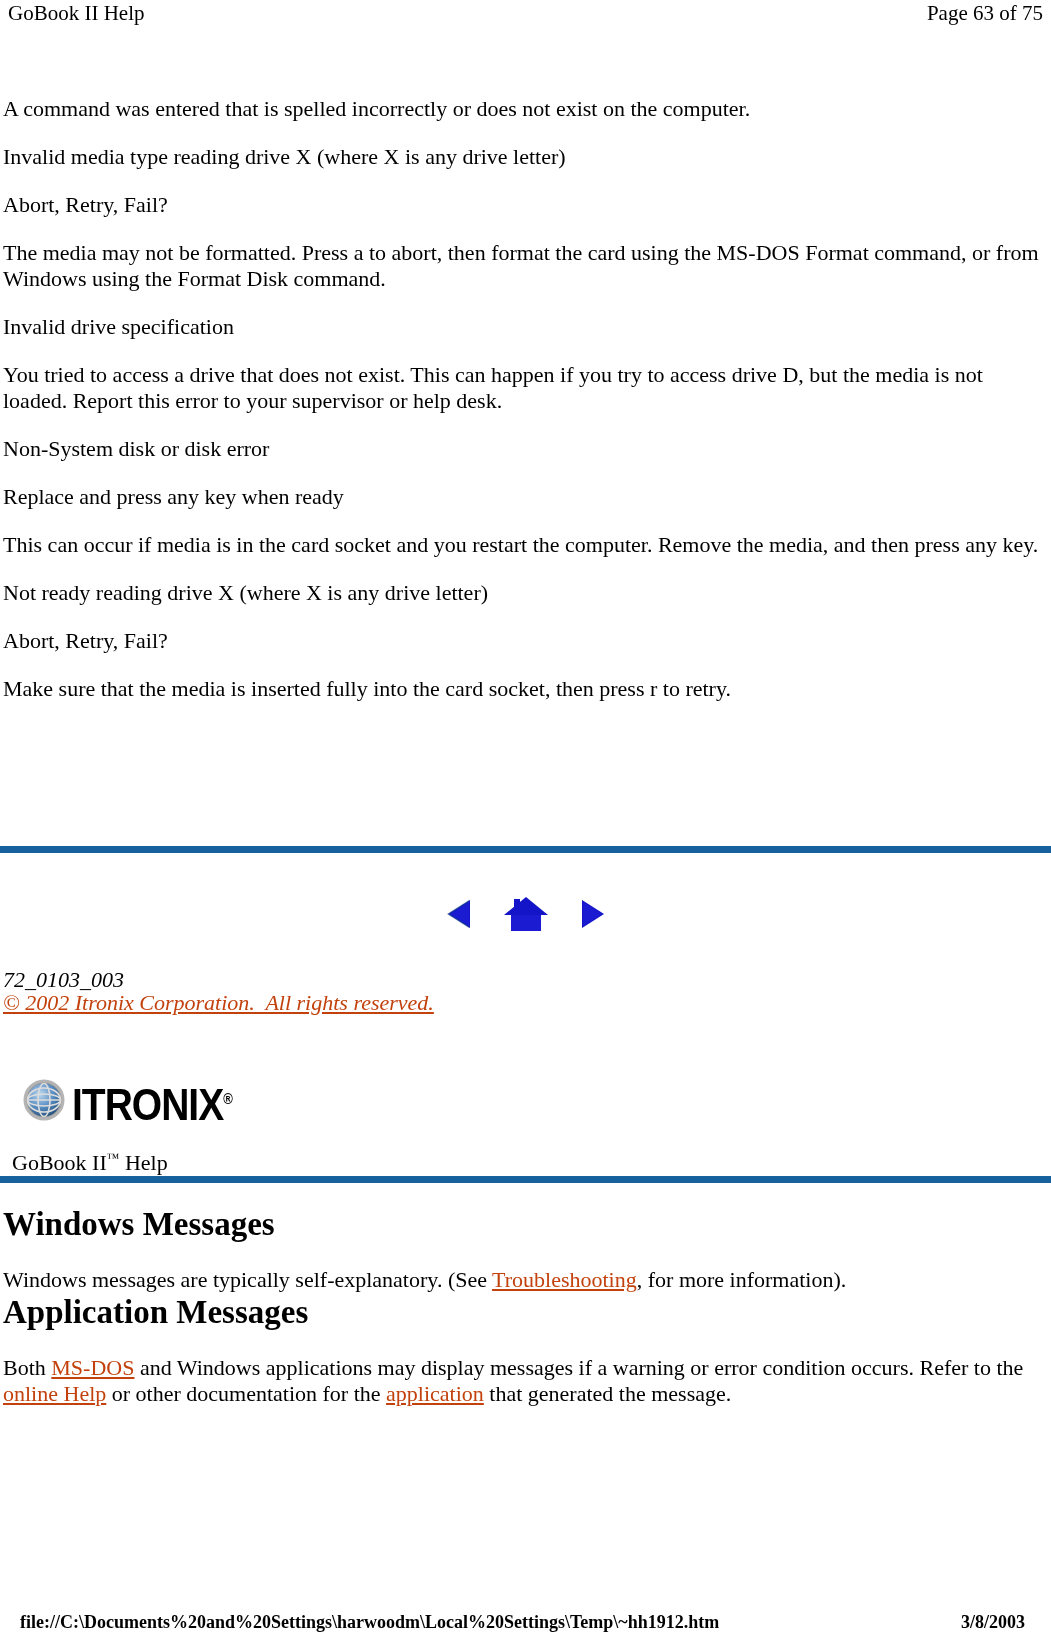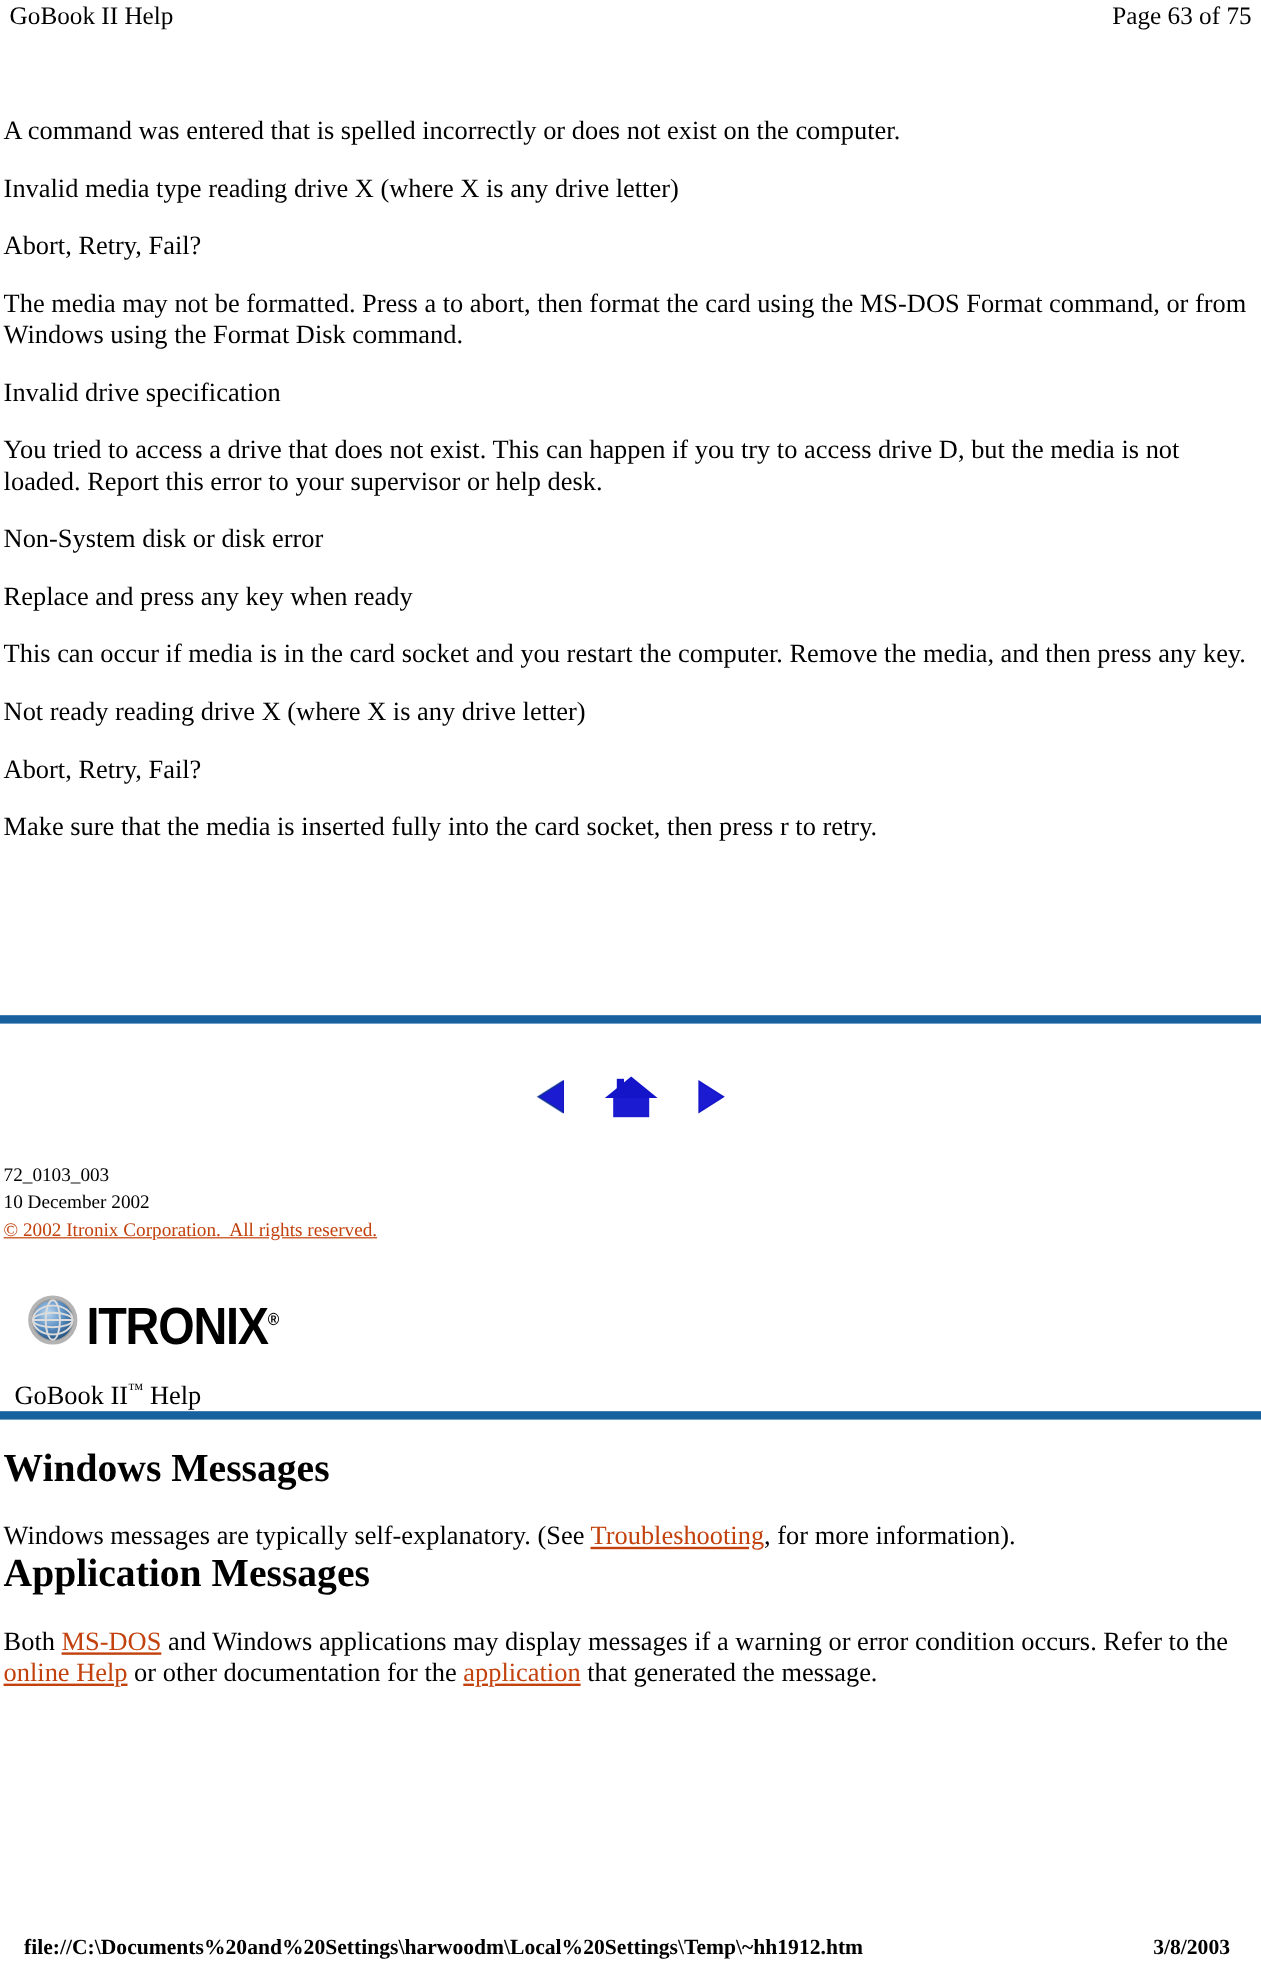--- a/index.html
+++ b/index.html
@@ -87,22 +87,23 @@
   .nav-icon {
     display: block;
     line-height: 0;
   }
 
   
   .credit-block {
     position: absolute;
     top: 968px;
     left: 3px;
-    font-size: 16px;
+    font-size: 22px;
     line-height: 23px;
+    font-style: italic;
   }
   .credit-line {
     white-space: pre;
   }
   a.link {
     color: #c2410c;
     text-decoration: underline;
   }
 
   
@@ -232,21 +233,20 @@
     <a class="nav-icon">
       <svg width="36" height="36" viewBox="0 0 36 36" aria-hidden="true">
         <polygon points="10,4 10,32 32,18" fill="#1414C8"></polygon>
         <polygon points="11,6 11,30 30,18" fill="#1B1BD2"></polygon>
       </svg>
     </a>
   </div>
 
   <div class="credit-block">
     <div class="credit-line">72_0103_003</div>
-    <div class="credit-line">10 December 2002</div>
     <div class="credit-line"><a class="link">© 2002 Itronix Corporation.  All rights reserved.</a></div>
   </div>
 
   <div class="logo-row">
     <span>
       <svg width="44" height="44" viewBox="0 0 44 44" aria-hidden="true">
         <defs>
           <radialGradient id="sphereGrad" cx="38%" cy="32%" r="72%">
             <stop offset="0%" stop-color="#bcd7ef"></stop>
             <stop offset="55%" stop-color="#5a8fc4"></stop>

